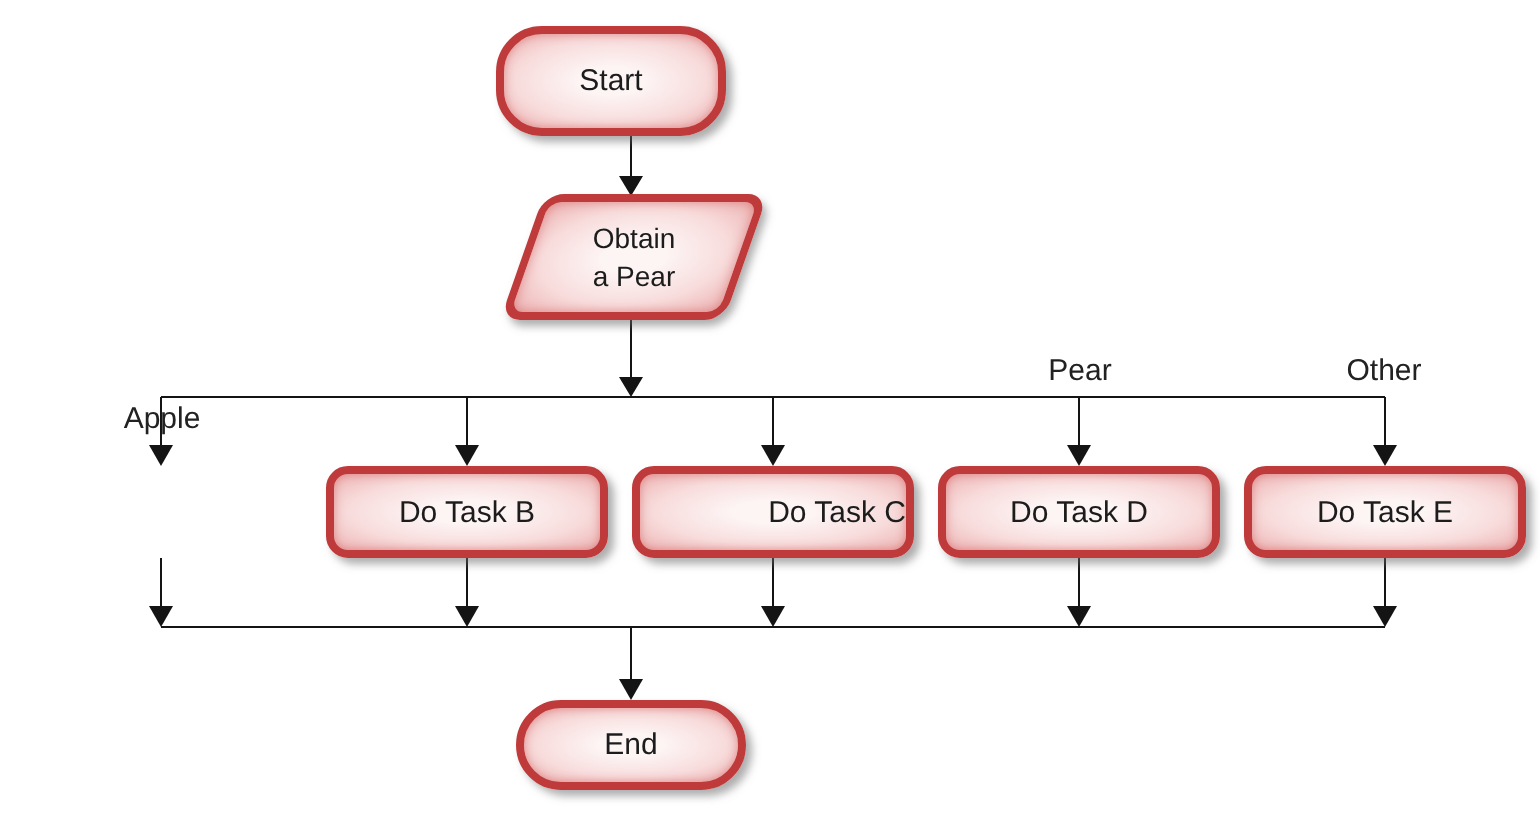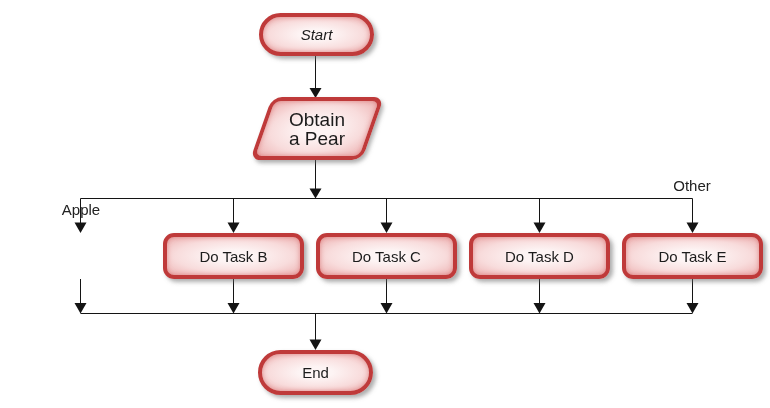--- a/index.html
+++ b/index.html
@@ -29,26 +29,26 @@
     display: flex;
     align-items: center;
     justify-content: center;
     font-size: 15px;
     line-height: 19px;
     text-align: center;
   }
   .stadium { border-radius: 23px; }
   .task-node { border-radius: 11px; width: 141px; height: 46px; top: 233px; }
 
-  .start-node { left: 259px; top: 13px;  width: 115px; height: 43px; font-style: italic; }
+  .start-node { left: 248px; top: 13px;  width: 115px; height: 55px; }
   .end-node   { left: 258px; top: 350px; width: 115px; height: 45px; }
 
   .task-a { left: 10px;  }
   .task-b { left: 163px; }
-  .task-c { left: 316px; }
+  .task-c { left: 316px; justify-content: flex-end; }
   .task-d { left: 469px; justify-content: center; }
   .task-e { left: 622px; }
 
   .para-wrap { position: absolute; left: 250px; top: 97px; width: 112px; height: 63px; }
   .para-bg {
     position: absolute;
     left: 0; top: 0; right: 0; bottom: 0;
     box-sizing: border-box;
     border: 4px solid #bf3a3a;
     border-radius: 10px;
@@ -58,21 +58,21 @@
     transform-origin: 0 100%;
   }
   .para-label {
     position: absolute;
     left: 11px; top: 0;
     width: 112px; height: 63px;
     display: flex;
     flex-direction: column;
     align-items: center;
     justify-content: center;
-    font-size: 19px;
+    font-size: 14px;
     line-height: 19px;
   }
 
   .branch-label {
     position: absolute;
     top: 177px;
     width: 100px;
     text-align: center;
     font-size: 15px;
     color: #222222;
@@ -162,20 +162,21 @@
 
   <div class="para-wrap">
     <div class="para-bg"></div>
     <div class="para-label">
       <span>Obtain</span>
       <span>a Pear</span>
     </div>
   </div>
 
   <div class="branch-label bl-1">Apple</div>
+  <div class="branch-label bl-4">Pear</div>
   <div class="branch-label bl-5">Other</div>
 
   <div class="node task-node task-b">
     <span>Do Task B</span>
   </div>
   <div class="node task-node task-c">
     <span>Do Task C</span>
   </div>
   <div class="node task-node task-d">
     <span>Do Task D</span>

